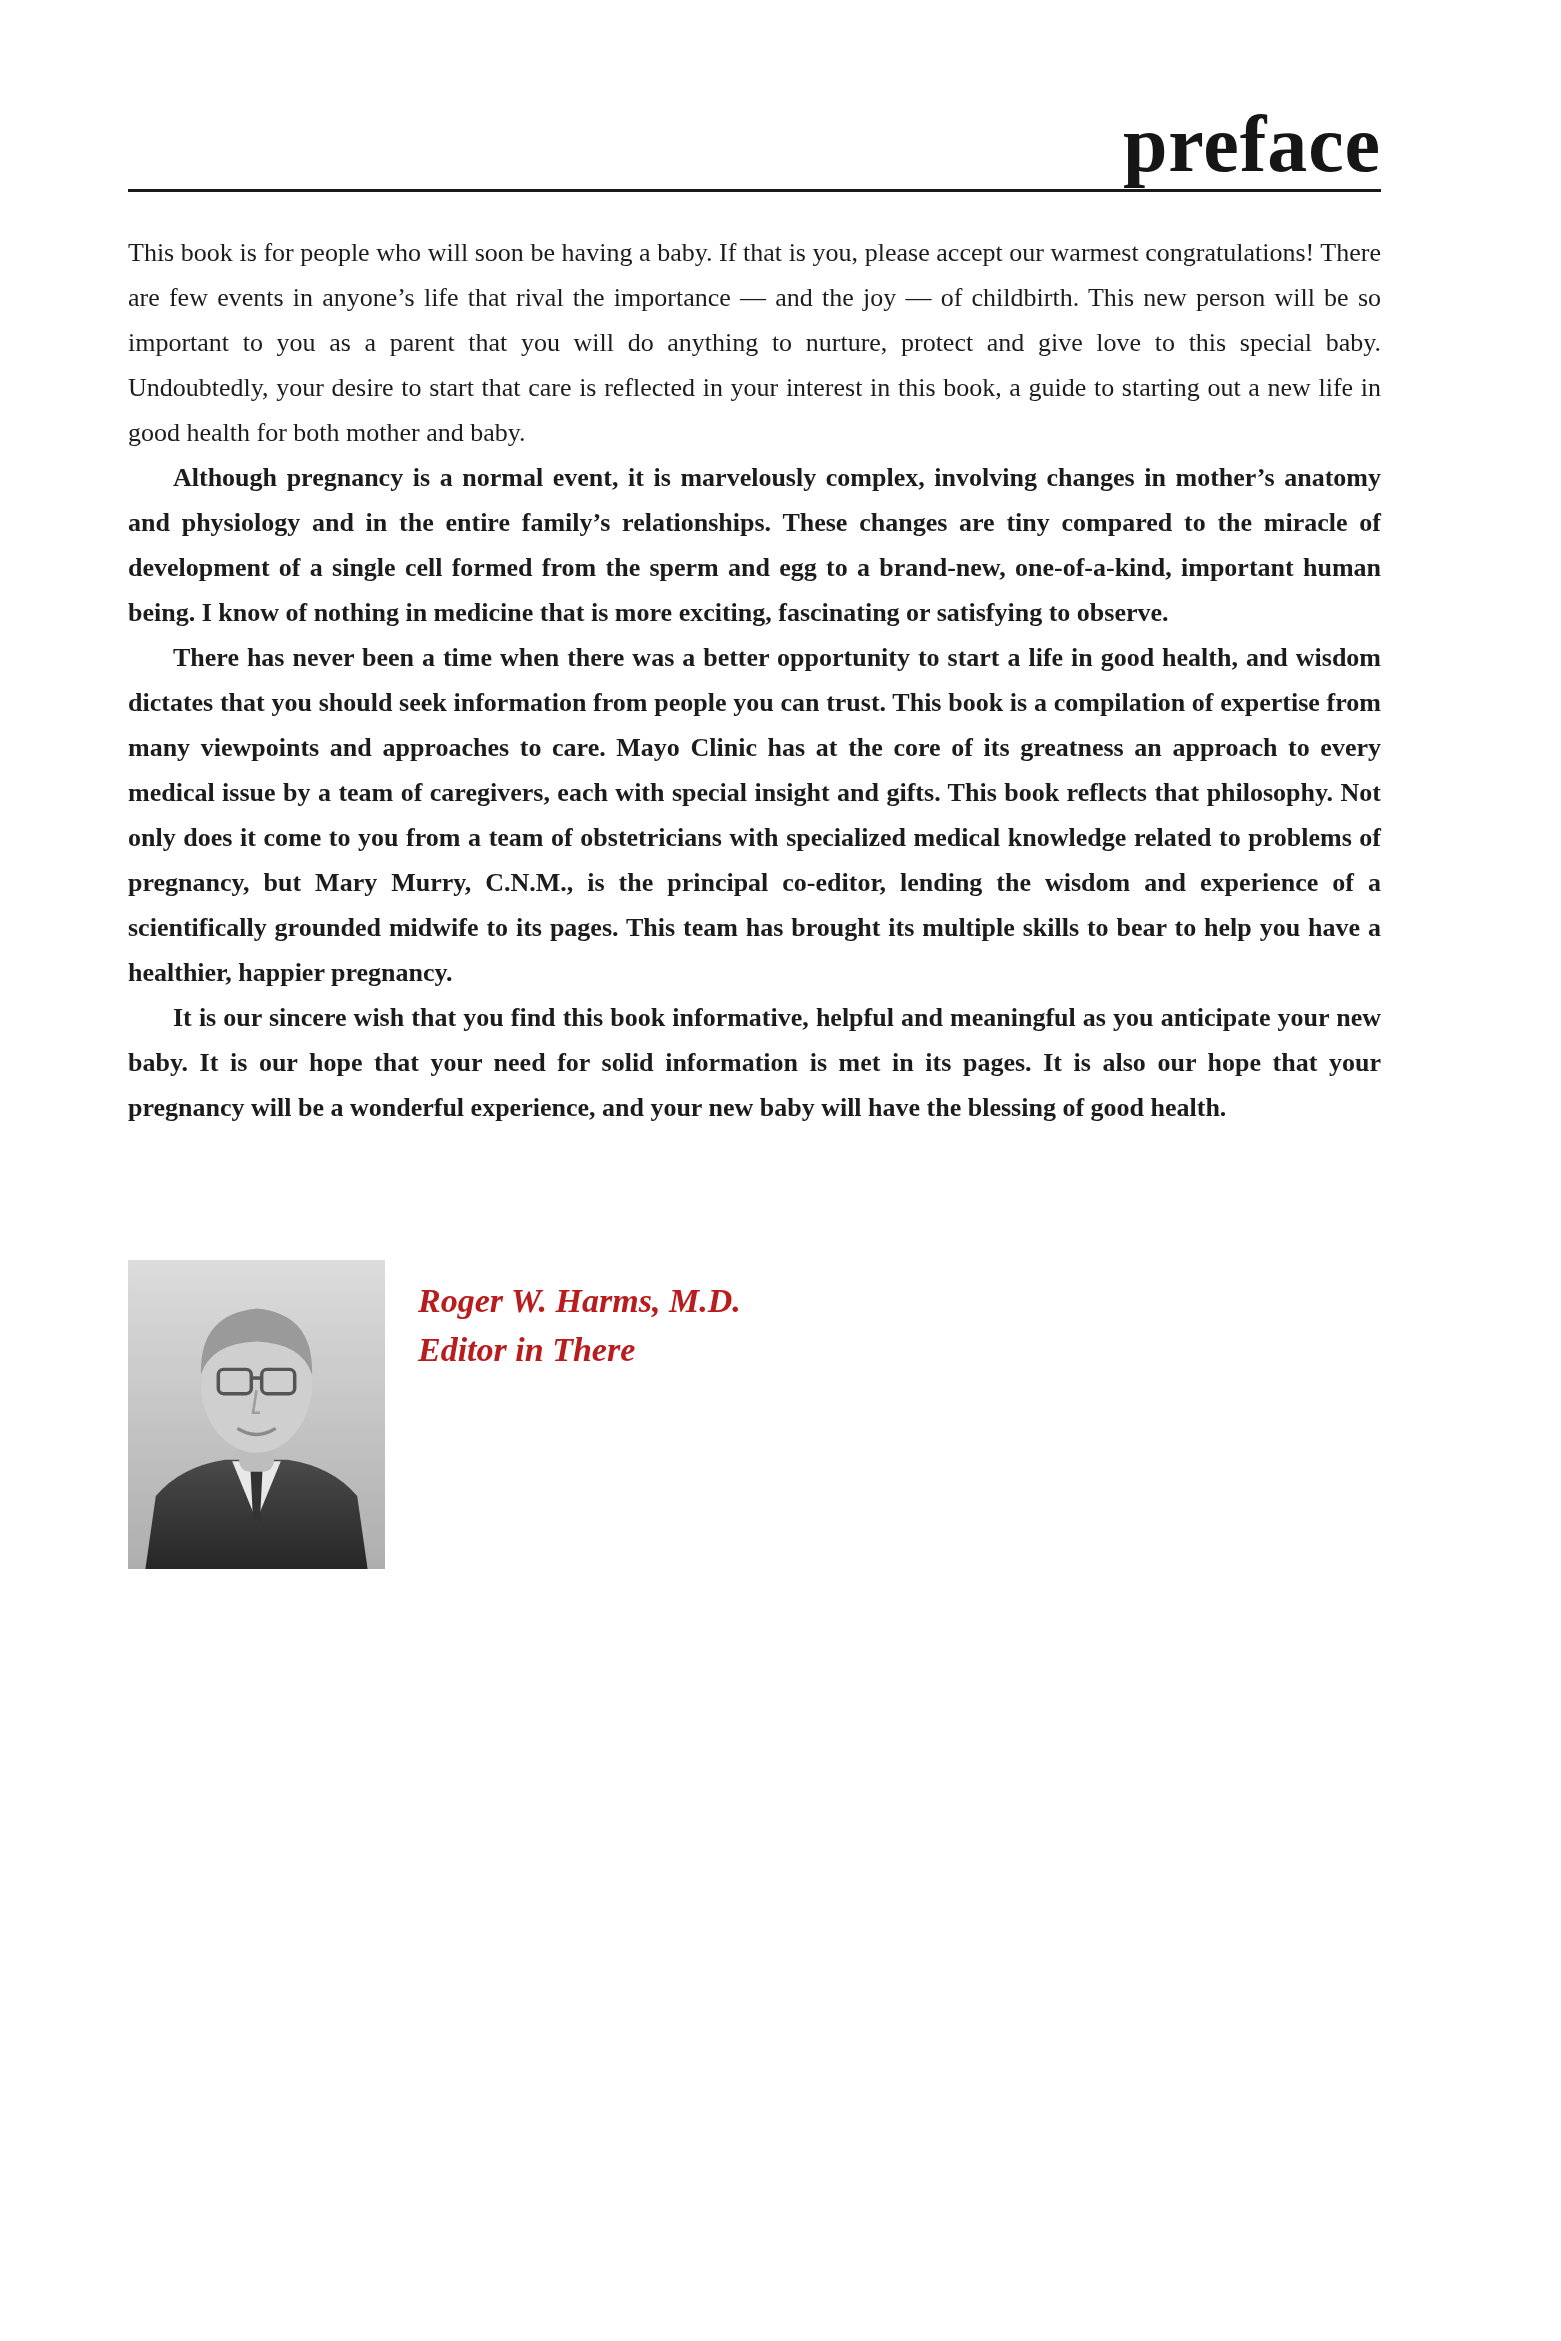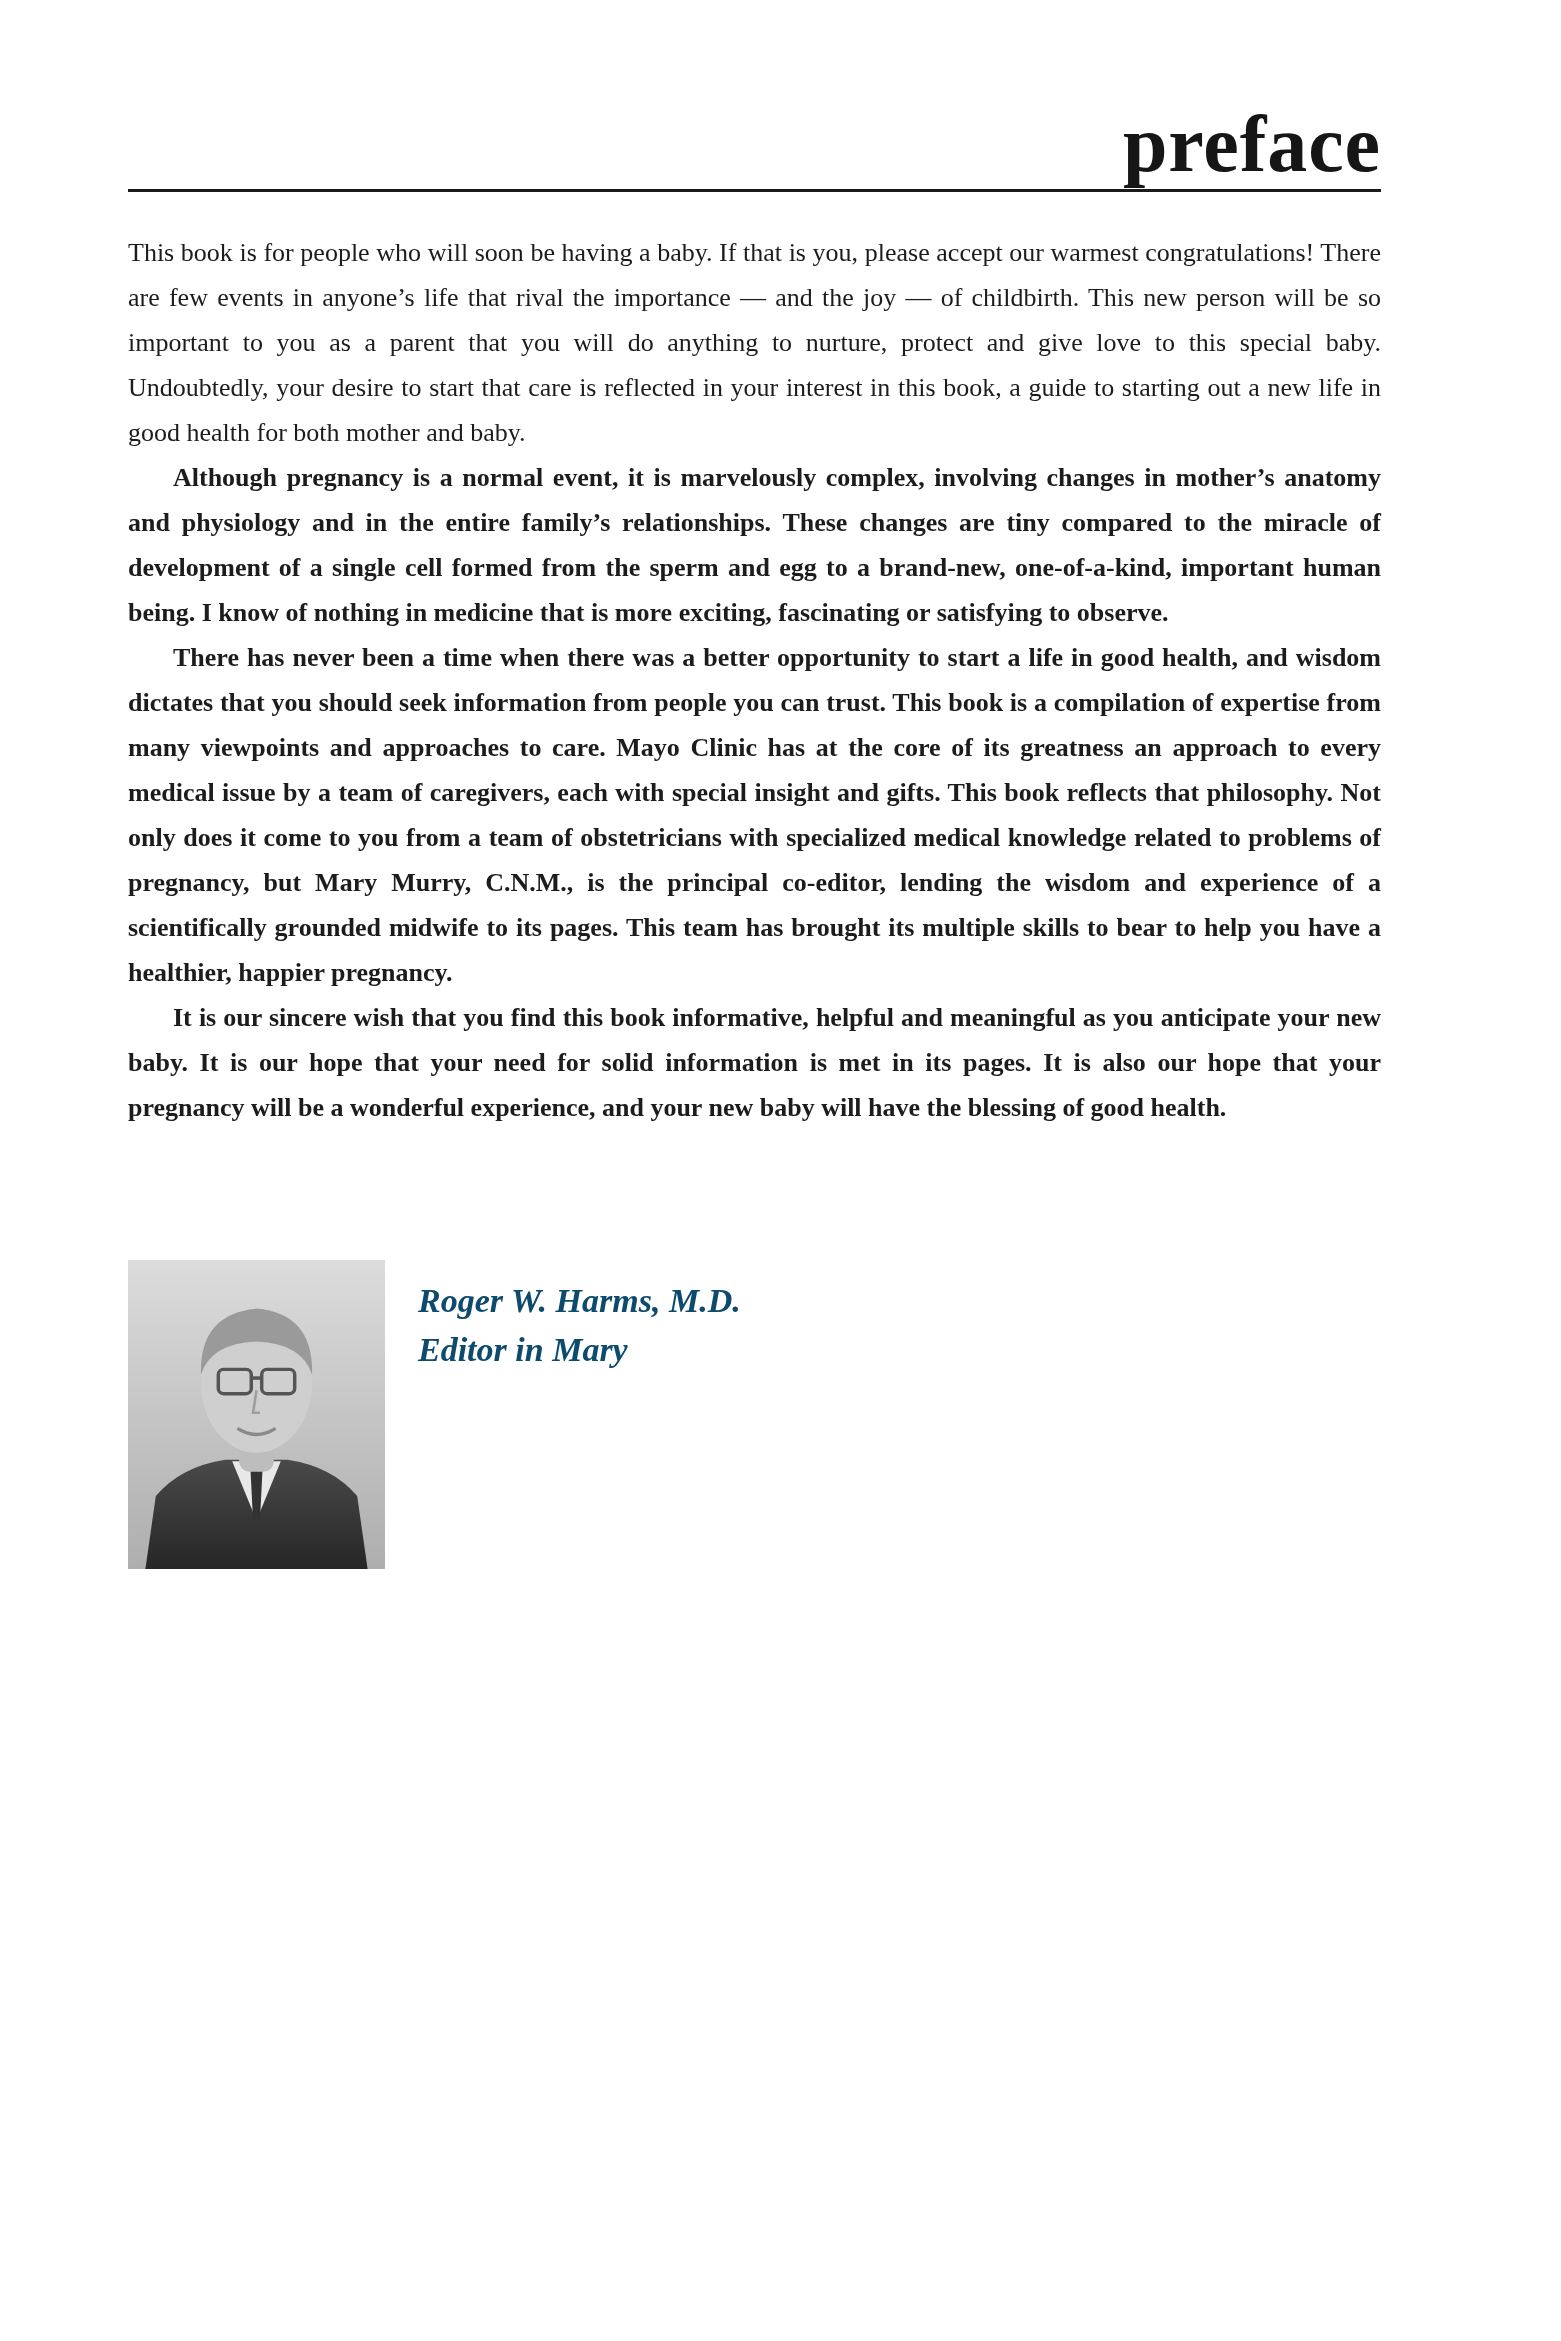--- a/index.html
+++ b/index.html
@@ -60,21 +60,21 @@
   }
   .photo-frame svg {
     display: block;
   }
   .credit {
     padding-top: 15.6px;
     font-size: 34px;
     font-weight: bold;
     font-style: italic;
     line-height: 49px;
-    color: #0c4a6e;
+    color: #b91c1c;
   }
 </style>
 </head>
 <body>
 
 <div class="page">
 
   <header class="title-block">
     <h1 class="page-title">preface</h1>
   </header>
@@ -120,19 +120,19 @@
         <line x1="142" y1="136" x2="154" y2="136" stroke="#555555" stroke-width="4"></line>
 
         <path d="M148 150 L144 176 L152 176" fill="none" stroke="#9e9e9e" stroke-width="3"></path>
 
         <path d="M126 194 Q148 208 170 194" fill="none" stroke="#8a8a8a" stroke-width="4"></path>
       </svg>
     </div>
 
     <div class="credit">
       <div>Roger W. Harms, M.D.</div>
-      <div>Editor in Mary</div>
+      <div>Editor in There</div>
     </div>
 
   </section>
 
 </div>
 
 
 </body></html>

